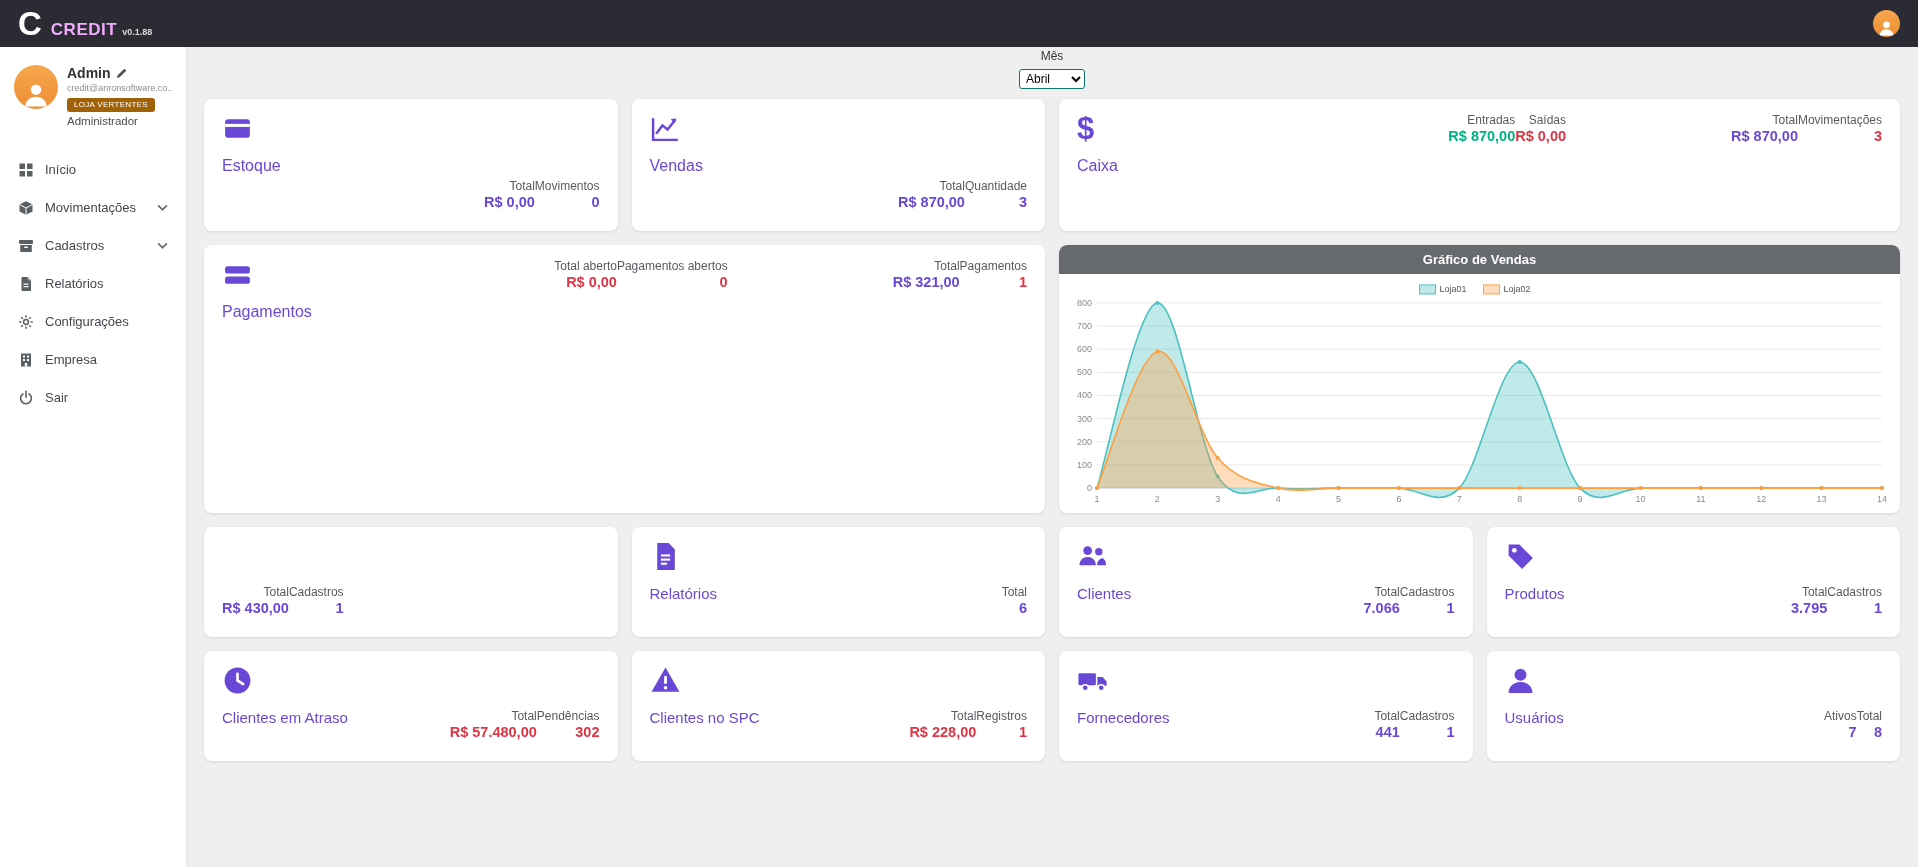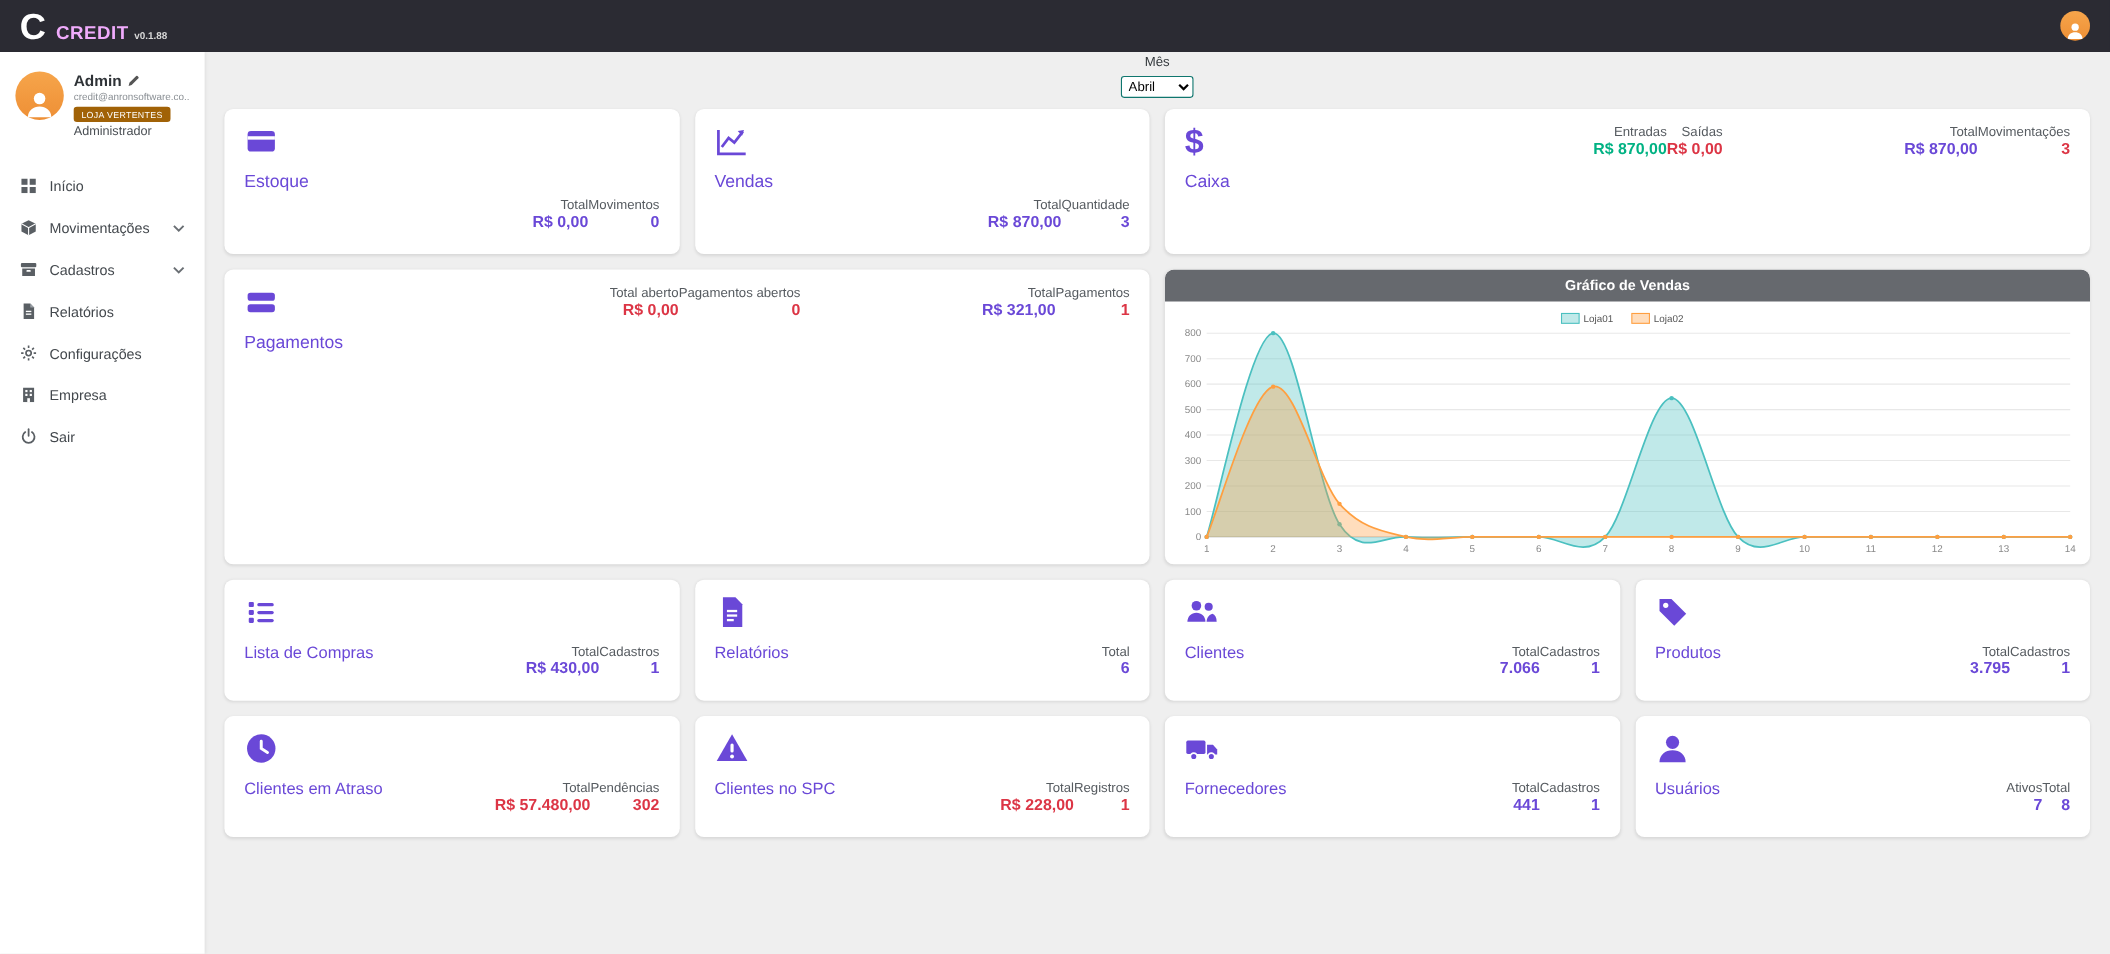--- a/index.html
+++ b/index.html
@@ -417,33 +417,20 @@
             <circle cx="818.0" cy="212.0" r="2" fill="#ff9f40"></circle>
             <rect x="355" y="8" width="16" height="9" fill="rgba(75,192,192,0.35)" stroke="#4bc0c0"></rect>
             <text class="lg" x="375" y="15.5">Loja01</text>
             <rect x="419" y="8" width="16" height="9" fill="rgba(255,159,64,0.35)" stroke="#ff9f40"></rect>
             <text class="lg" x="439" y="15.5">Loja02</text>
           </svg>
       </div>
     </div>
 
     <div class="card h-xs">
-      <div class="card-left">
-        <span class="card-icon">
-            <svg viewBox="0 0 30 30" fill="currentColor">
-              <rect x="4" y="6" width="4.5" height="4.5" rx="1"></rect>
-              <rect x="11.5" y="7" width="14.5" height="2.8" rx="1.4"></rect>
-              <rect x="4" y="13" width="4.5" height="4.5" rx="1"></rect>
-              <rect x="11.5" y="14" width="14.5" height="2.8" rx="1.4"></rect>
-              <rect x="4" y="20" width="4.5" height="4.5" rx="1"></rect>
-              <rect x="11.5" y="21" width="14.5" height="2.8" rx="1.4"></rect>
-            </svg>
-          </span>
-        <div class="card-title">Lista de Compras</div>
-      </div>
       <div class="stats">
         <div class="stat">
           <div class="stat-label">Total</div>
           <div class="stat-value v-purple">R$ 430,00</div>
         </div>
         <div class="stat">
           <div class="stat-label">Cadastros</div>
           <div class="stat-value v-purple">1</div>
         </div>
       </div>

